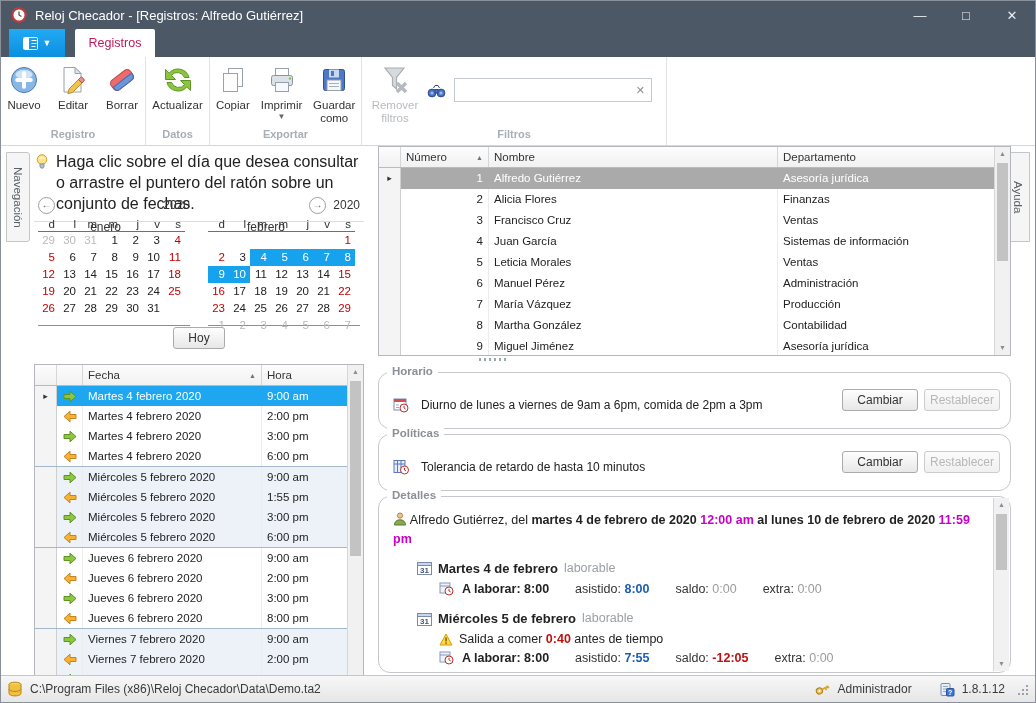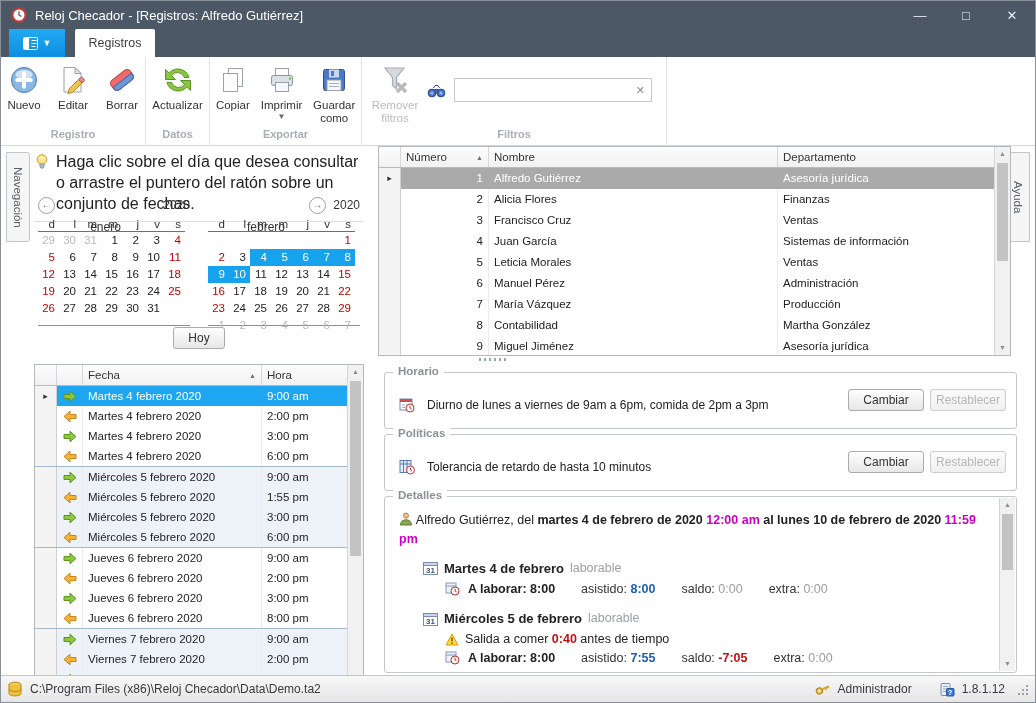--- a/index.html
+++ b/index.html
@@ -12,21 +12,21 @@
   .win-controls{margin-left:auto;display:flex;align-items:center;height:100%;}
   .wc{width:46px;height:100%;display:flex;align-items:center;justify-content:center;
       color:#e9edf2;font-size:13px;cursor:default;}
   
   .tabrow{position:absolute;left:0;top:28px;width:100%;height:28px;background:#4c5866;display:flex;align-items:flex-end;}
   .appmenu{width:56px;height:28px;background:linear-gradient(#22aaf4,#0b8fe0);display:flex;
            align-items:center;justify-content:center;gap:4px;margin-left:8px;}
   .appmenu .caret{color:#fff;font-size:9px;}
   .tab{height:28px;min-width:80px;display:flex;align-items:center;justify-content:center;
        font-size:12.5px;margin-left:10px;}
-  .tab.active{background:#fff;color:#404040;border-radius:2px 2px 0 0;}
+  .tab.active{background:#fff;color:#be185d;border-radius:2px 2px 0 0;}
   
   .ribbon{position:absolute;left:0;top:56px;width:100%;height:89px;background:#fff;
           border-bottom:1px solid #d4d8dc;display:flex;box-sizing:border-box;}
   .rgroup{display:flex;flex-direction:column;border-right:1px solid #e0e3e6;box-sizing:border-box;}
   .rgroup .btns{flex:1;display:flex;justify-content:center;align-items:flex-start;padding-top:5px;gap:3px;}
   .rgroup .glabel{height:17px;text-align:center;color:#a8aeb5;font-weight:bold;font-size:11px;}
   .rbtn{width:44px;display:flex;flex-direction:column;align-items:center;gap:3px;
         font-size:11.5px;color:#333;text-align:center;line-height:1.15;padding:2px 1px;cursor:default;}
   .rbtn.wide{width:58px;}
   .rbtn.disabled{color:#b7bbc0;}
@@ -91,22 +91,22 @@
   
   .vscroll{position:absolute;top:0;right:0;bottom:0;width:15px;background:#f1f1f1;border-left:1px solid #d6d6d6;}
   .vscroll .arr{position:absolute;left:0;width:100%;height:14px;color:#8a8e92;font-size:7px;
                 text-align:center;line-height:14px;}
   .vscroll .arr.up{top:0;}
   .vscroll .arr.down{bottom:0;}
   .vscroll .thumb{position:absolute;left:2px;right:2px;background:#c3c3c3;}
   .dots-handle{position:absolute;left:478px;top:357px;width:30px;height:3px;
                background-image:repeating-linear-gradient(90deg,#9aa 0 2px,transparent 2px 5px);}
   
-  .gbox{position:absolute;left:377px;width:633px;border:1px solid #c4c8cc;border-radius:3px;
-        box-sizing:border-box;background:#fff;margin-left:6px;}
+  .gbox{position:absolute;left:377px;width:633px;border:1px solid #c4c8cc;border-radius:12px;
+        box-sizing:border-box;background:#fff;}
   .gbox .legend{position:absolute;top:-8px;left:8px;background:#fff;padding:0 5px;
                 color:#8b9096;font-weight:bold;font-size:11.5px;}
   .gbox.horario{top:371px;height:57px;}
   .gbox.politicas{top:433px;height:57px;}
   .gbox.detalles{top:495px;height:177px;}
   .gbox .inline{position:absolute;left:14px;top:24px;display:flex;align-items:center;gap:12px;
                 font-size:12px;color:#222;}
   .gbox .actions{position:absolute;right:10px;top:16px;display:flex;gap:6px;}
   
   .det-body{position:absolute;left:0;top:6px;right:16px;bottom:0;overflow:hidden;
@@ -657,22 +657,22 @@
         </div>
         <div class="g-row">
           <span class="c selcol"></span>
           <span class="c num">7</span>
           <span class="c">María Vázquez</span>
           <span class="c">Producción</span>
         </div>
         <div class="g-row">
           <span class="c selcol"></span>
           <span class="c num">8</span>
+          <span class="c">Martha González</span>
           <span class="c">Contabilidad</span>
-          <span class="c">Martha González</span>
         </div>
         <div class="g-row">
           <span class="c selcol"></span>
           <span class="c num">9</span>
           <span class="c">Miguel Jiménez</span>
           <span class="c">Asesoría jurídica</span>
         </div>
       </div>
     <div class="vscroll">
       <span class="arr up">▲</span>
@@ -772,21 +772,21 @@
           <span class="icon">
             <svg width="15" height="14">
               <rect x="1" y="1" width="10" height="10" fill="#eef3fb" stroke="#8898b8"></rect>
               <path d="M1 4h10" stroke="#8898b8"></path>
               <circle cx="10" cy="9" r="4" fill="#fff" stroke="#c03028"></circle>
               <path d="M10 6.8V9l1.6.9" stroke="#c03028" fill="none"></path>
             </svg>
           </span>
           <span class="stat"><span class="s-lab bold">A laborar:</span> <span class="v-bold">8:00</span></span>
           <span class="stat"><span class="s-lab ">asistido:</span> <span class="v-blue">7:55</span></span>
-          <span class="stat"><span class="s-lab ">saldo:</span> <span class="v-red">-7:05</span></span>
+          <span class="stat"><span class="s-lab ">saldo:</span> <span class="v-red">-12:05</span></span>
           <span class="stat"><span class="s-lab ">extra:</span> <span class="v-gray">0:00</span></span>
         </div>
       </div>
     <div class="vscroll" style="top:1px;bottom:1px;right:1px;">
       <span class="arr up">▲</span>
       <span class="thumb" style="top:16px;height:56px;"></span>
       <span class="arr down">▼</span>
     </div>
   </div>
 

